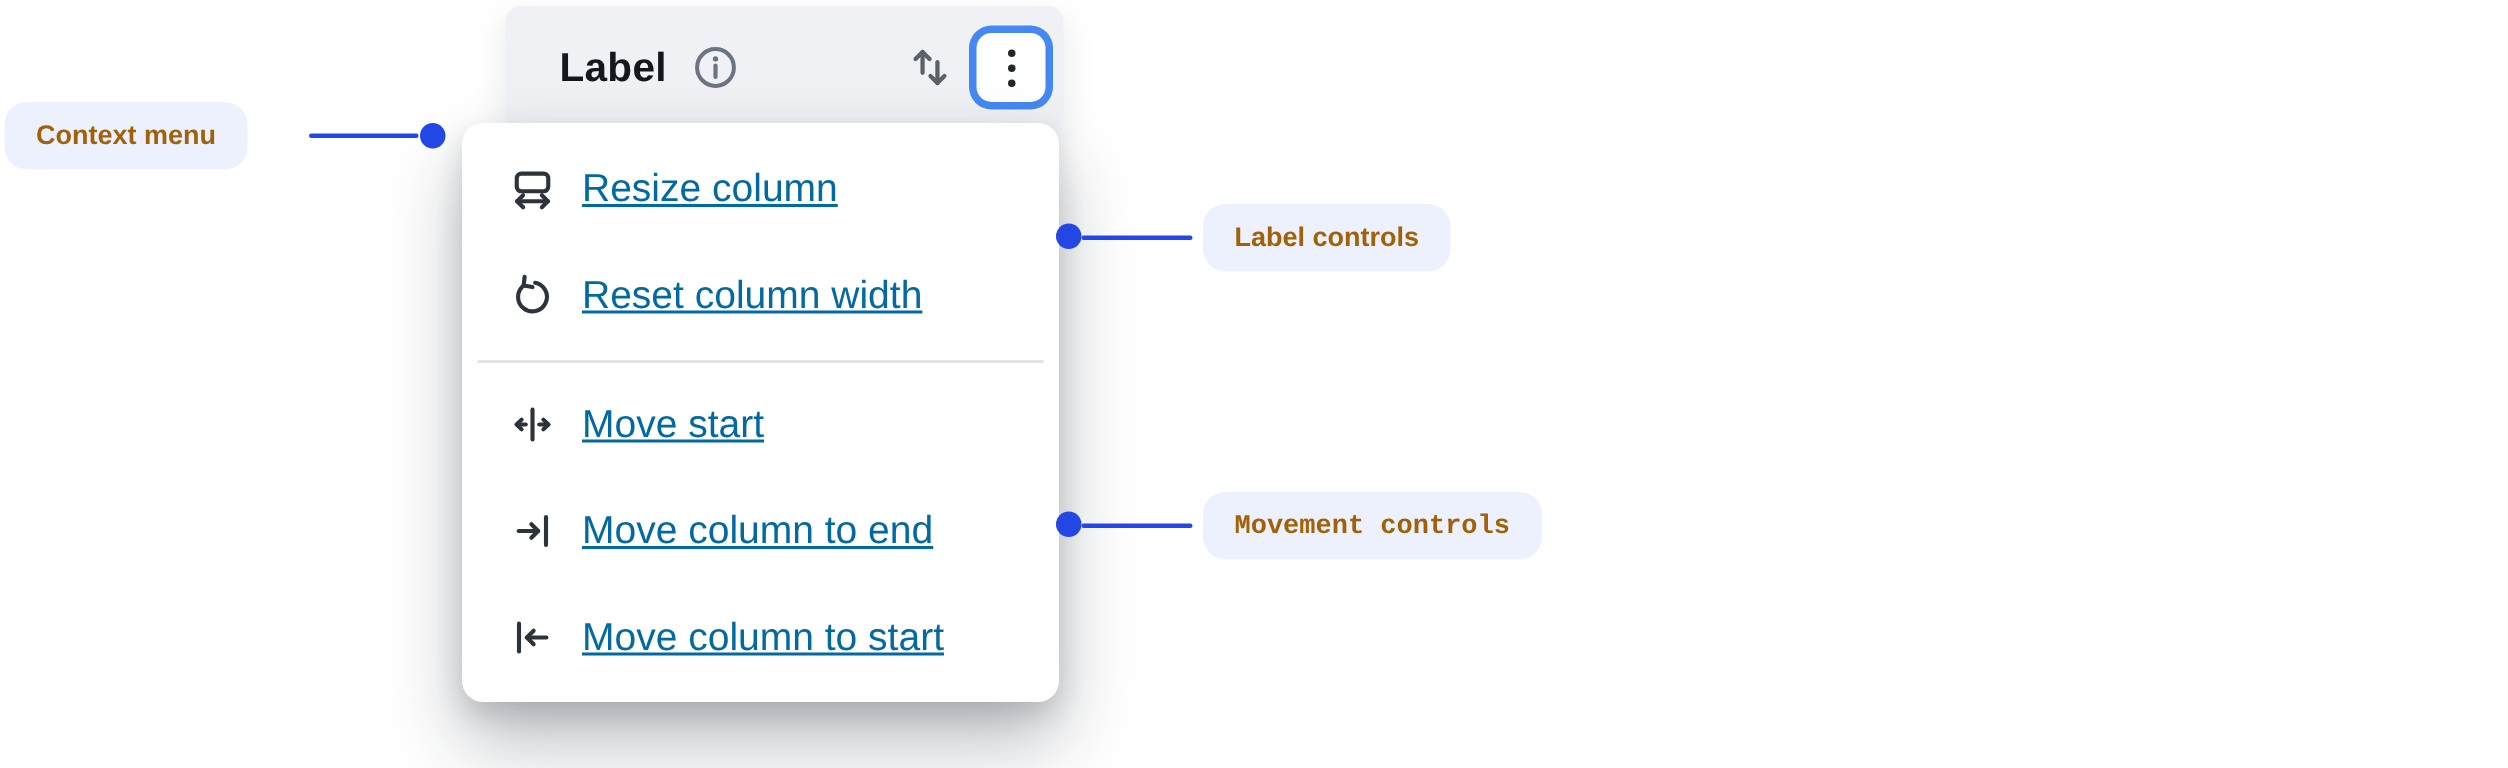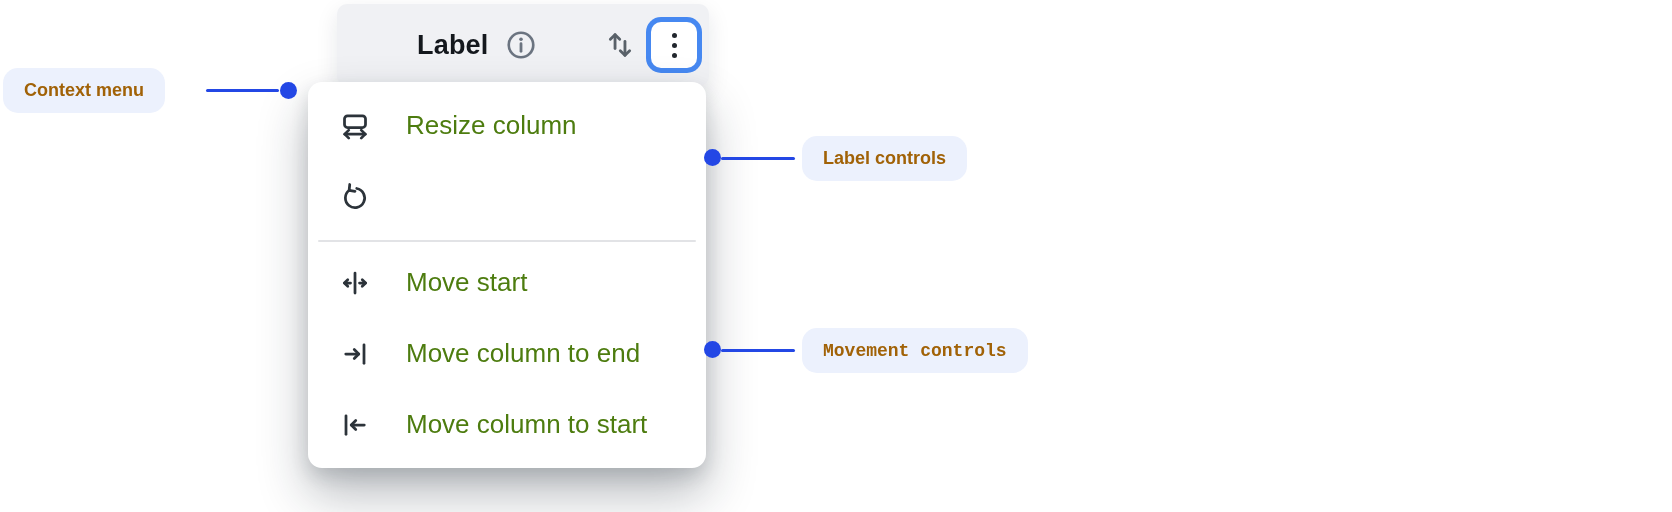--- a/index.html
+++ b/index.html
@@ -9,42 +9,43 @@
   }
 
   
   .col-header {
     position:absolute; left:337px; top:4px; width:372px; height:82px;
     background:#f0f1f4; border-radius:10px;
     display:flex; align-items:center; box-sizing:border-box;
     padding:0 12px 0 36px;
     box-shadow:0 8px 22px rgba(23,32,46,.10);
   }
-  .header-label { font-size:27px; font-weight:700; color:#14181d; letter-spacing:.2px;margin-left:44px; }
+  .header-label { font-size:27px; font-weight:700; color:#14181d; letter-spacing:.2px; }
   .hdr-icon { display:flex; align-items:center; }
   .info-wrap { margin-left:16px; }
   .spacer { flex:1; }
   .more-btn {
     width:46px; height:46px; margin-left:14px; background:#ffffff;
     border:none; border-radius:10px; box-shadow:0 0 0 5px #4688f1;
     display:flex; flex-direction:column; align-items:center; justify-content:center;
     gap:5px; cursor:pointer; padding:0;
   }
   .more-btn .dot { width:5px; height:5px; border-radius:50%; background:#22272e; }
 
   
   .menu {
     position:absolute; left:308px; top:82px; width:398px; box-sizing:border-box;
     background:#ffffff; border-radius:14px; padding:8px 0;
     box-shadow:0 26px 50px rgba(23,32,46,.30), 0 8px 18px rgba(23,32,46,.14);
   }
   .menu-item {
-    height:71px; display:flex; align-items:center; gap:36px;
-    padding:0 20px 0 32px; font-size:26px; color:#4d7c0f; cursor:pointer;
+    height:71px; display:flex; align-items:center; gap:18px;
+    padding:0 20px 0 32px; font-size:26px; color:#0369a1; cursor:pointer;
     white-space:nowrap;
+    text-decoration:underline;
   }
   .mi-icon { width:30px; height:30px; display:flex; align-items:center; justify-content:center; flex:none; }
   .menu-divider { height:2px; background:#e2e3e6; margin:8px 10px 5px; border-radius:1px; }
 
   
   .note-pill {
     position:absolute; height:45px; display:inline-flex; align-items:center;
     padding:0 21px; background:#ecf1fd; color:#a16207;
     font-size:18px; font-weight:600; border-radius:15px; white-space:nowrap;
   }
@@ -111,20 +112,21 @@
       <span>Resize column</span>
     </div>
 
     <div class="menu-item">
       <span class="mi-icon">
         <svg width="30" height="30" viewBox="0 0 24 24" fill="none" stroke="#2c333a" stroke-width="2.2" stroke-linecap="round" stroke-linejoin="round">
           <path d="M7.4 6.6 A 7.7 7.7 0 1 0 13.4 5.2"></path>
           <path d="M7.8 2.0 L7.3 6.7 L12.0 7.5"></path>
         </svg>
       </span>
+      <span>Reset column width</span>
     </div>
 
     <div class="menu-divider"></div>
 
     <div class="menu-item">
       <span class="mi-icon">
         <svg width="30" height="30" viewBox="0 0 24 24" fill="none" stroke="#2c333a" stroke-width="2.2" stroke-linecap="round" stroke-linejoin="round">
           <path d="M12 4 V20"></path>
           <path d="M8.4 12 H3.6"></path>
             <path d="M6.2 9.4 L3.5 12 L6.2 14.6"></path>

